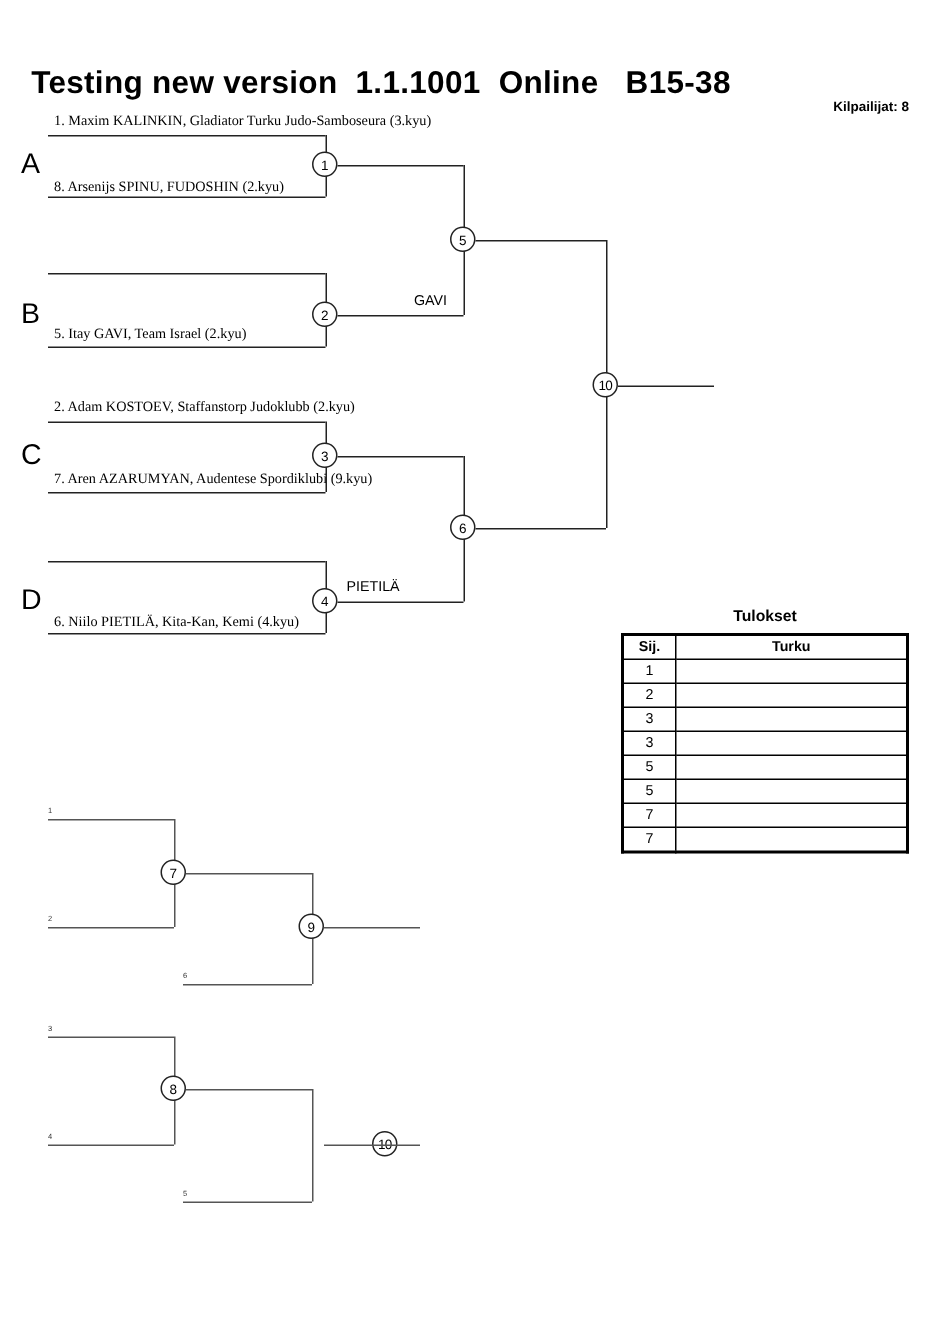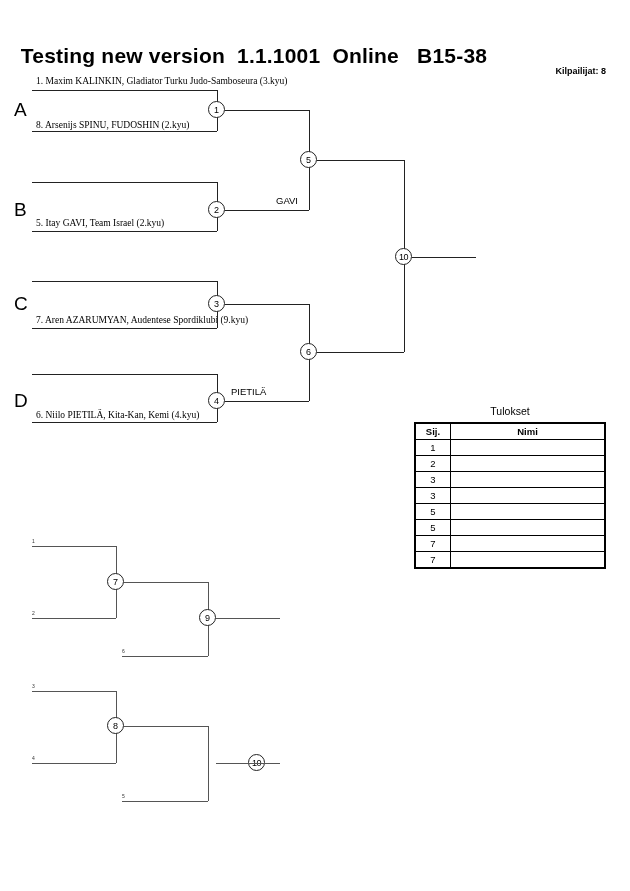--- a/index.html
+++ b/index.html
@@ -89,21 +89,21 @@
 
   
   #results-wrap {
     left: 414px; top: 405px;
     width: 192px;
   }
   #results-title {
     width: 192px;
     text-align: center;
     font-size: 10.5px;
-    font-weight: normal;
+    font-weight: bold;
     margin-bottom: 5px;
   }
   table.results {
     border-collapse: collapse;
     width: 192px;
     border: 2px solid #000000;
     background: #ffffff;
   }
   table.results th,
   table.results td {
@@ -146,20 +146,21 @@
   <div class="abs vline" style="left:217px; top:182px; height:49px;"></div>
   <div class="abs group-letter" style="left:14px; top:200px;">B</div>
   <div class="abs match-node" style="left:217px; top:210px;">2</div>
   <div class="abs winner-label" style="left:230px; top:195px;margin-left:46px;">GAVI</div>
   <div class="abs hline" style="left:225px; top:210px; width:84px;"></div>
 
   <div class="abs vline" style="left:309px; top:110px; height:100px;"></div>
   <div class="abs match-node" style="left:309px; top:160px;">5</div>
   <div class="abs hline" style="left:317px; top:160px; width:87px;"></div>
 
+  <div class="abs entrant" style="left:36px; top:267px;">2. Adam KOSTOEV, Staffanstorp Judoklubb (2.kyu)</div>
   <div class="abs hline" style="left:32px; top:281px; width:185px;"></div>
   <div class="abs entrant" style="left:36px; top:315px;">7. Aren AZARUMYAN, Audentese Spordiklubi (9.kyu)</div>
   <div class="abs hline" style="left:32px; top:328px; width:185px;"></div>
   <div class="abs vline" style="left:217px; top:281px; height:47px;"></div>
   <div class="abs group-letter" style="left:14px; top:294px;">C</div>
   <div class="abs match-node" style="left:217px; top:304px;">3</div>
   <div class="abs hline" style="left:225px; top:304px; width:84px;"></div>
 
   <div class="abs entrant" style="left:36px; top:362px;"></div>
   <div class="abs hline" style="left:32px; top:374px; width:185px;"></div>
@@ -206,21 +207,21 @@
   <div class="abs vline thin" style="left:208px; top:726px; height:75px;"></div>
   <div class="abs match-node wide" style="left:208px; top:763px;margin-left:40px;">10</div>
   <div class="abs hline thin" style="left:216px; top:763px; width:64px;"></div>
 
   <div class="abs" id="results-wrap">
     <div id="results-title">Tulokset</div>
     <table class="results">
       <thead>
         <tr>
           <th class="c-rank">Sij.</th>
-          <th class="c-name">Nimi</th>
+          <th class="c-name">Turku</th>
         </tr>
       </thead>
       <tbody>
         <tr>
           <td class="c-rank">1</td>
           <td class="c-name"></td>
         </tr>
         <tr>
           <td class="c-rank">2</td>
           <td class="c-name"></td>

